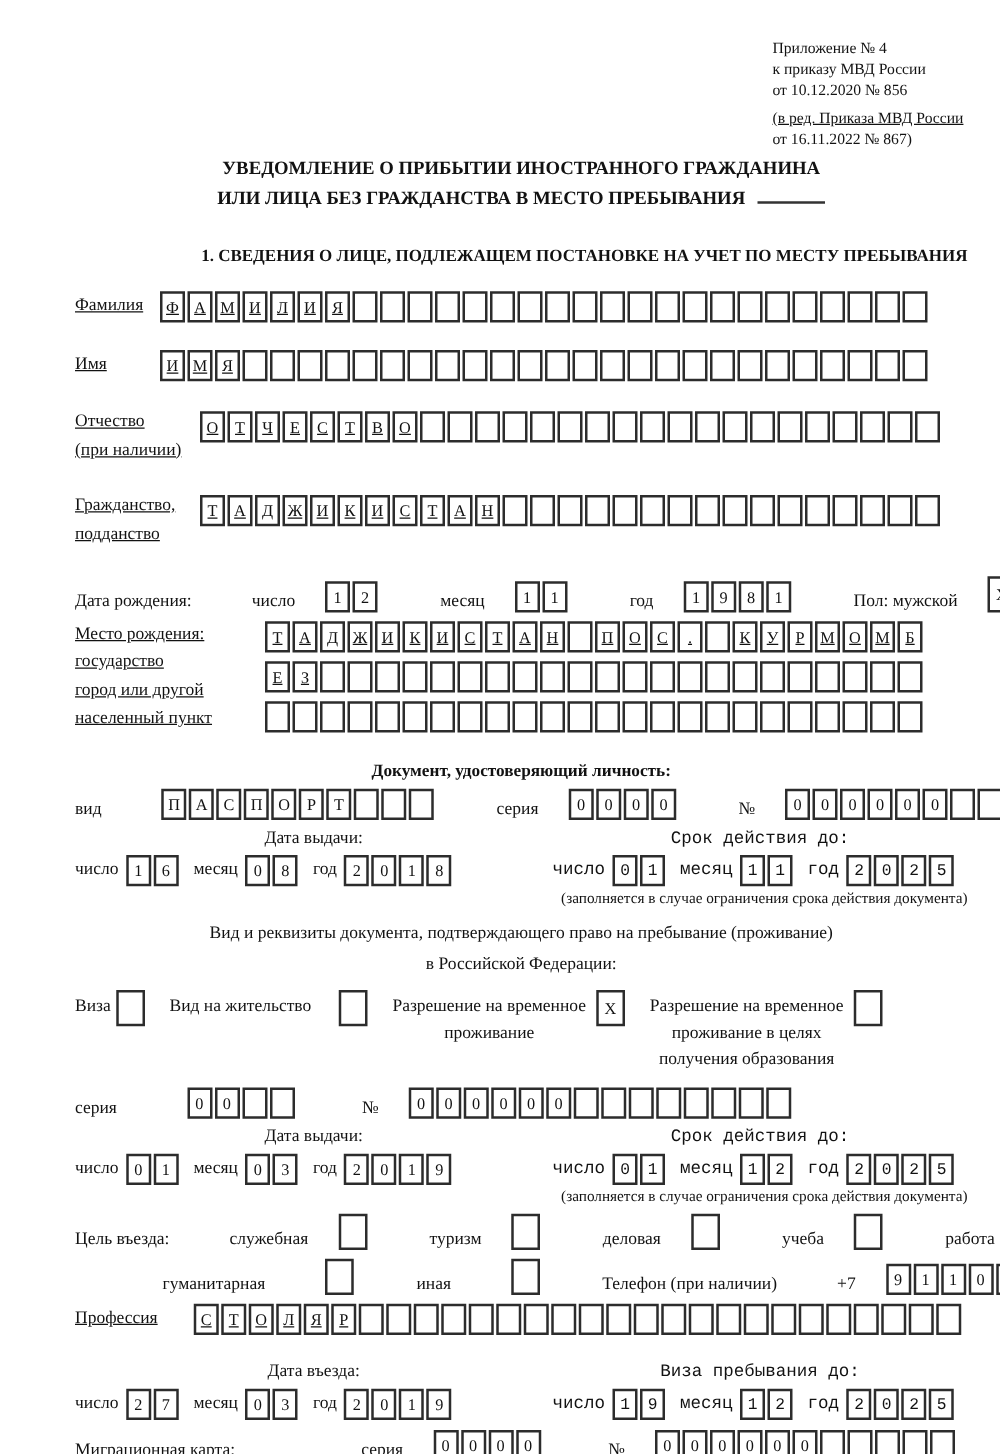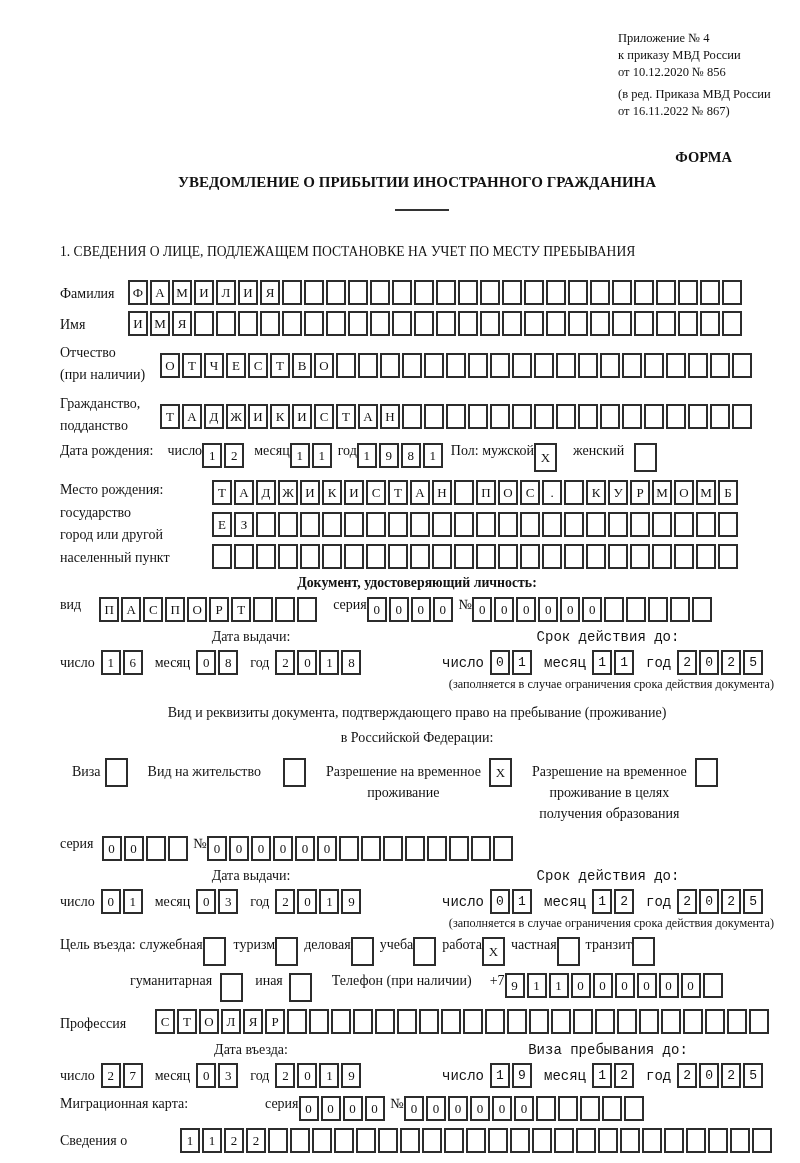--- a/index.html
+++ b/index.html
@@ -3,80 +3,79 @@
 <meta charset="utf-8">
 <style>
   html,body { margin:0; padding:0; background:#ffffff; }
   .page {
     position:relative; width:800px; min-height:1163px; box-sizing:border-box;
     padding:30px 26px 18px 60px; background:#fff; color:#121212;
     font-family:"Liberation Serif","DejaVu Serif",serif; font-size:14px;
   }
   
   .appendix { margin-left:558px; font-size:12.5px; line-height:1.35; }
-  .appendix .rev { margin-top:5px; }
+  .appendix .rev { margin-top:5px;text-decoration:underline; }
   .form-label { text-align:right; font-weight:bold; font-size:14.5px; margin:30px 42px 0 0; }
   
   .title { text-align:center; font-weight:bold; font-size:15px; line-height:1.55; margin-top:5px; }
   .title-underline { display:inline-block; width:54px; border-bottom:2px solid #333; height:0.9em; margin-left:10px; }
-  .section-heading { font-weight:normal; font-size:13.6px; margin:26px 0 20px 0; text-align:left; white-space:nowrap; }
+  .section-heading { font-weight:bold; font-size:13.6px; margin:26px 0 20px 0; text-align:right; white-space:nowrap; }
   
-  .frow { display:flex; align-items:center; margin-bottom:6px; }
+  .frow { display:flex; align-items:flex-start; margin-bottom:22px;text-decoration:underline; }
   .flabel { flex:0 0 auto; padding-top:4px; white-space:nowrap; }
   .lblcol { flex:0 0 auto; line-height:1.6; }
   .boxcol { display:flex; flex-direction:column; }
   .boxes { display:flex; flex-wrap:nowrap; }
   .cbox {
     width:16px; height:21px; border:2px solid #2c2c2c; margin-right:2px;
     display:flex; align-items:center; justify-content:center;
     font-size:13px; flex:0 0 auto; background:#fff; line-height:1;
   }
   .lg .cbox { width:19px; height:25px; }
   
   .dpair { display:flex; margin-bottom:2px; }
   .dcol-l { flex:0 0 382px; }
   .dcol-r { flex:1 1 auto;font-family:Liberation Mono, monospace; }
   .dhead { text-align:center; margin-bottom:3px; }
   .dline { display:flex; align-items:center; }
   .dline .w { margin:0 6px 0 0; white-space:nowrap; }
   .dline .boxes { margin-right:10px; }
   .dnote { font-size:12.2px; text-align:right; margin:1px 0 6px 0; }
   
-  .optrow { display:flex; align-items:flex-start; margin:8px 0 12px 12px; }
+  .optrow { display:flex; align-items:flex-start; margin:8px 0 12px 0; }
   .opt { display:flex; align-items:flex-start; }
   .opt .optlabels { text-align:center; line-height:1.5; padding-top:3px; }
   .opt .boxes { margin-left:8px; }
   .para { line-height:1.8; margin-top:8px;text-align:center; }
   
-  .prow { display:flex; align-items:flex-start; margin-bottom:7px; }
+  .prow { display:flex; align-items:flex-end; margin-bottom:7px;gap:24px; }
   .prow .w { white-space:nowrap; }
   .gap4 { width:4px; } .gap6 { width:6px; } .gap8 { width:8px; }
   .gap10 { width:10px; } .gap14 { width:14px; } .gap18 { width:18px; }
   .mt2 { margin-top:2px; } .mt4 { margin-top:4px; } .mt8 { margin-top:8px; }
   .rowgap { height:7px; }
   .center-bold { text-align:center; font-weight:bold; font-size:13.8px; margin:4px 0 6px 0; }
 </style>
 </head>
 <body>
 
 <div class="page">
 
   <div class="appendix">
     <div>Приложение № 4</div>
     <div>к приказу МВД России</div>
     <div>от 10.12.2020 № 856</div>
     <div class="rev">(в ред. Приказа МВД России</div>
     <div>от 16.11.2022 № 867)</div>
   </div>
 
-  <div class="form-label">ФОРМА</div>
 
   <div class="title">
     <div>УВЕДОМЛЕНИЕ О ПРИБЫТИИ ИНОСТРАННОГО ГРАЖДАНИНА</div>
-    <div><span class="title-underline"></span></div>
+    <div><span>ИЛИ ЛИЦА БЕЗ ГРАЖДАНСТВА В МЕСТО ПРЕБЫВАНИЯ</span><span class="title-underline"></span></div>
   </div>
 
   <div class="section-heading">1. СВЕДЕНИЯ О ЛИЦЕ, ПОДЛЕЖАЩЕМ ПОСТАНОВКЕ НА УЧЕТ ПО МЕСТУ ПРЕБЫВАНИЯ</div>
 
   <div class="frow">
     <div class="flabel" style="flex-basis:68px">Фамилия</div>
     <div class="boxes">
         <span class="cbox">Ф</span>
         <span class="cbox">А</span>
         <span class="cbox">М</span>

